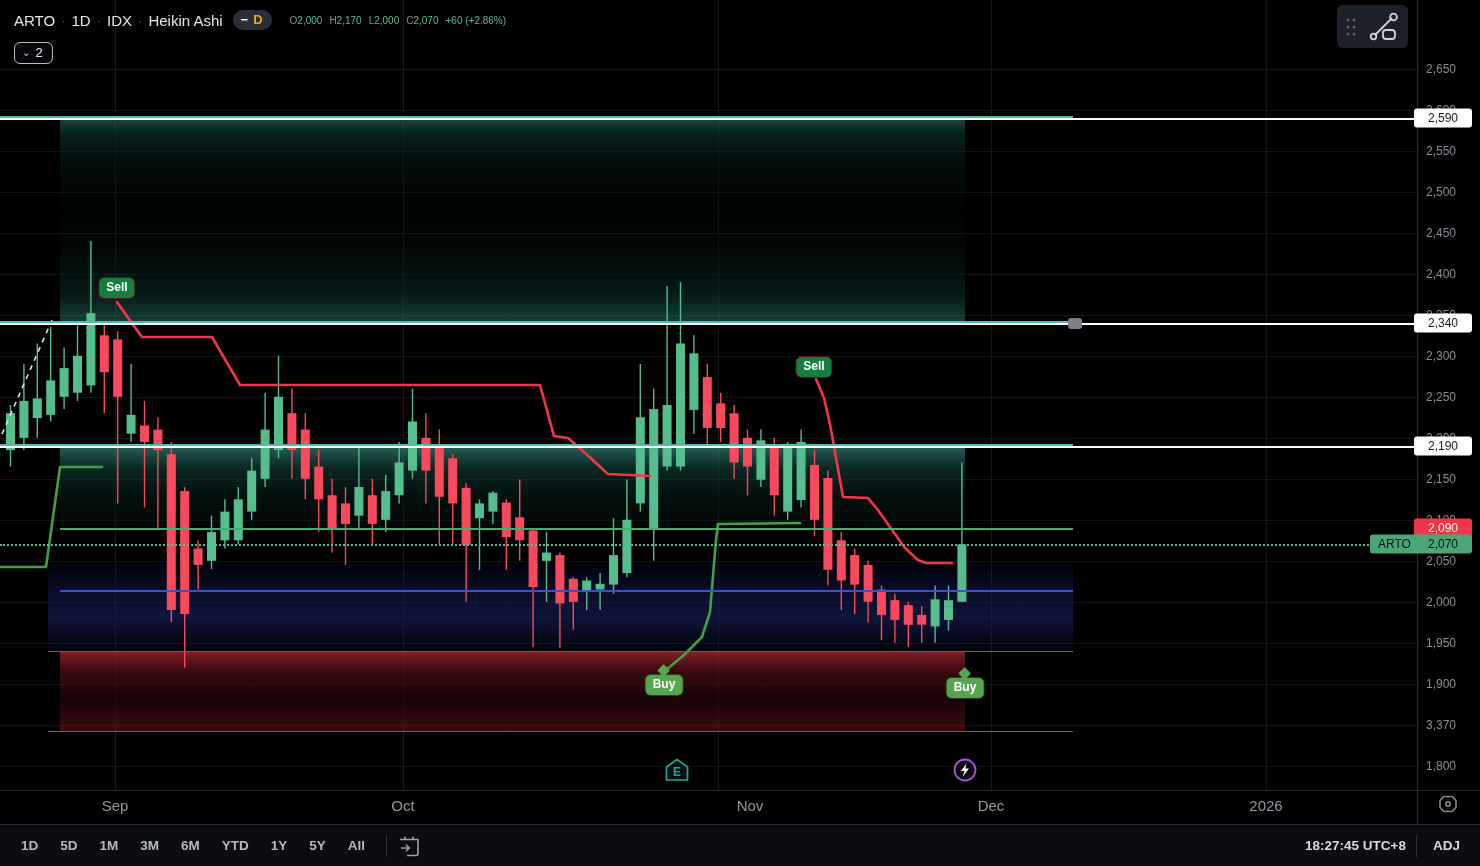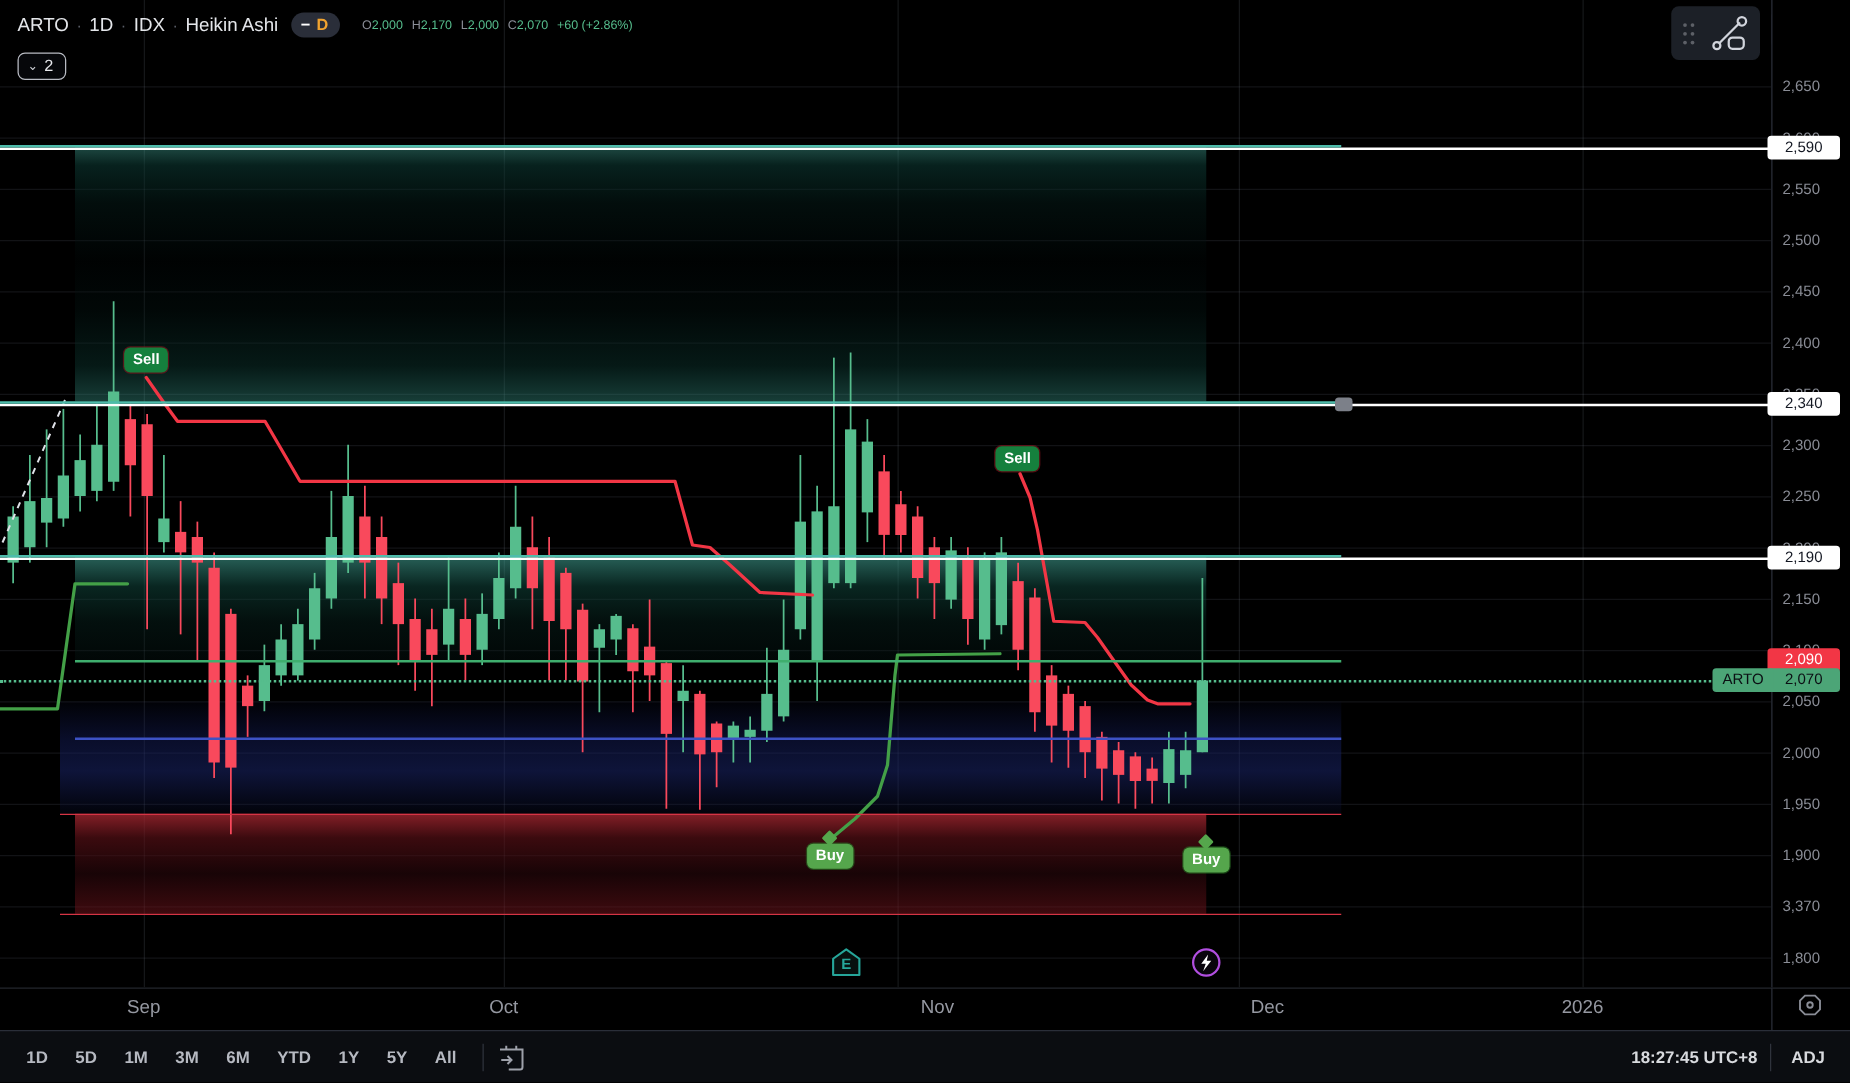--- a/index.html
+++ b/index.html
@@ -389,21 +389,21 @@
         <path d="M8 4.5 h8 l4 4 v7 l-4 4 h-8 l-4 -4 v-7 Z"></path>
         <circle cx="12" cy="12" r="2.2"></circle>
       </g>
     </svg>
   </div>
 
   <div id="taxis">
       <div class="ttick" style="left: 115px;">Sep</div>
       <div class="ttick" style="left: 403px;">Oct</div>
       <div class="ttick" style="left: 718px; margin-left: 32px;">Nov</div>
-      <div class="ttick" style="left: 1014px;">Dec</div>
+      <div class="ttick" style="left: 991px;">Dec</div>
       <div class="ttick" style="left: 1266px;">2026</div>
     </div>
   <div id="axis-corner"></div>
 
   <div id="toolbar">
     <div id="tb-left">
         <div class="range-btn">1D</div>
         <div class="range-btn">5D</div>
         <div class="range-btn">1M</div>
         <div class="range-btn">3M</div>

